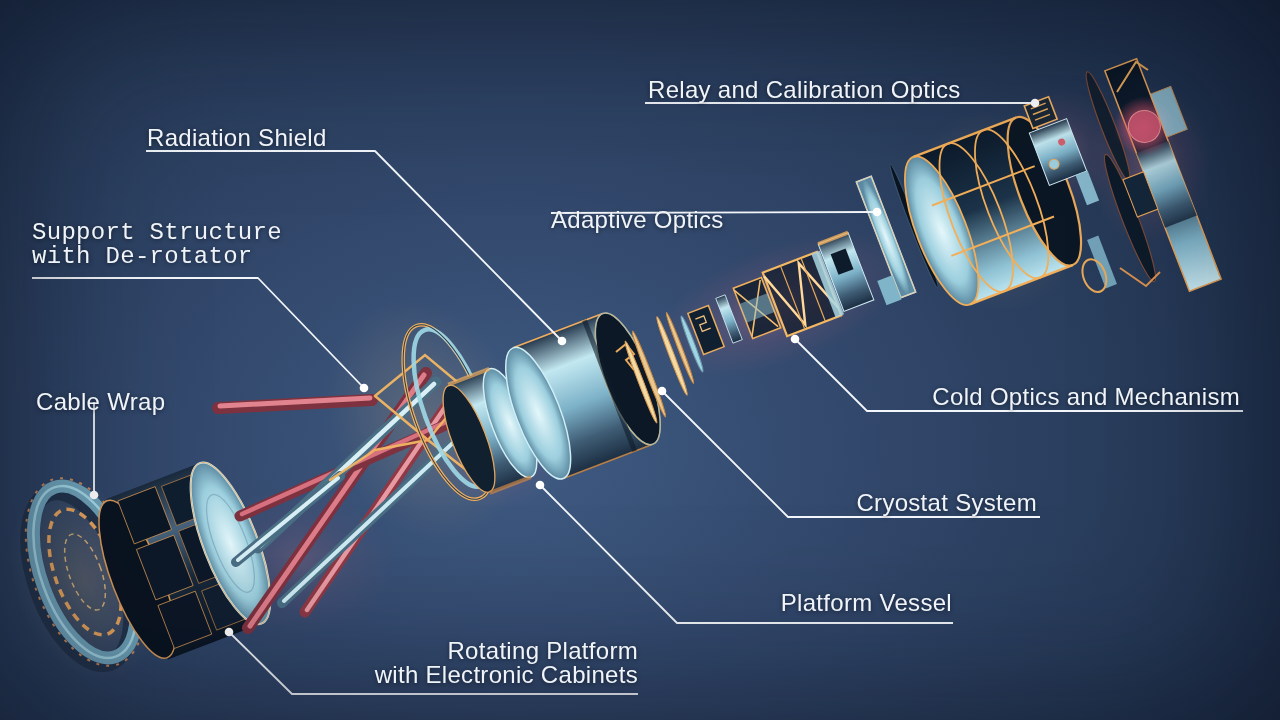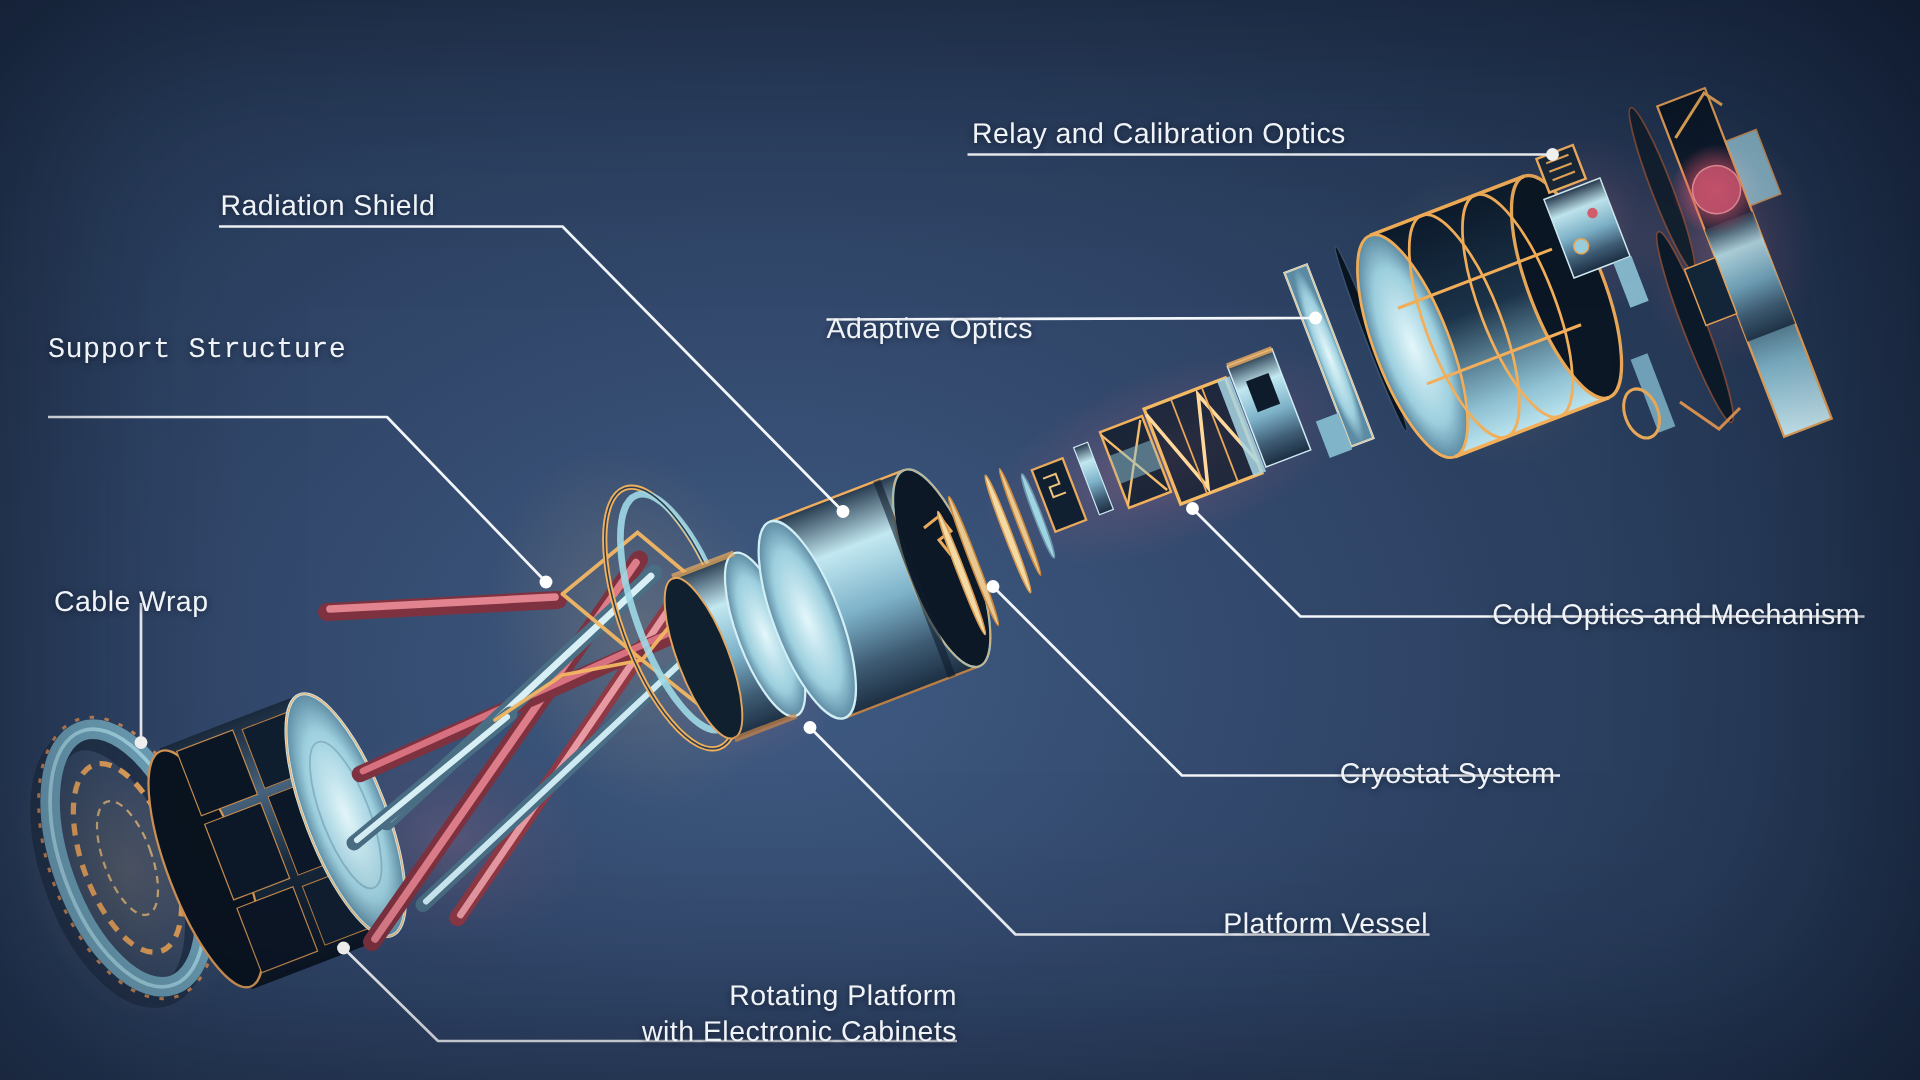--- a/index.html
+++ b/index.html
@@ -9,25 +9,25 @@
     background:
       radial-gradient(1250px 900px at 40% 62%,
         #3f5b83 0%, #33496d 26%, #273b59 52%, #1b2b45 76%, #131f33 100%);
   }
   .stage::after{ 
     content:""; position:absolute; inset:0; pointer-events:none;
     box-shadow: inset 0 0 180px rgba(5,10,22,.55);
   }
   svg.layer { position:absolute; left:0; top:0; width:1280px; height:720px; }
   .label {
-    position:absolute; color:#f0f4f9; font-size:19px; line-height:24px;
+    position:absolute; color:#f0f4f9; font-size:24px; line-height:24px;
     letter-spacing:.3px; white-space:nowrap; z-index:5;
     text-shadow:0 1px 4px rgba(4,10,20,.55);
   }
-  .label.right { text-align:right;margin-top:14px; }
+  .label.right { text-align:right; }
 </style>
 </head>
 <body>
 
 <div class="stage">
 
   <svg class="layer" viewBox="0 0 1280 720" aria-hidden="true">
     <defs>
       <radialGradient id="glowPink">
         <stop offset="0" stop-color="#ff8fa2" stop-opacity=".55"></stop>
@@ -285,20 +285,21 @@
   </svg>
 
   <div class="label" style="left:648px; top:78px;">Relay and Calibration Optics</div>
 
   <div class="label" style="left:147px; top:126px;">Radiation Shield</div>
 
   <div class="label" style="left:551px; top:188px;margin-top:20px;">Adaptive Optics</div>
 
   <div class="label" style="left:32px; top:221px;font-family:Liberation Mono, monospace;">
     <div>Support Structure</div>
+    <div>with De-rotator</div>
   </div>
 
   <div class="label" style="left:36px; top:371px;margin-top:19px;">Cable Wrap</div>
 
   <div class="label right" style="right:40px; top:385px;">Cold Optics and Mechanism</div>
 
   <div class="label right" style="right:243px; top:491px;">Cryostat System</div>
 
   <div class="label right" style="right:328px; top:591px;">Platform Vessel</div>
 

